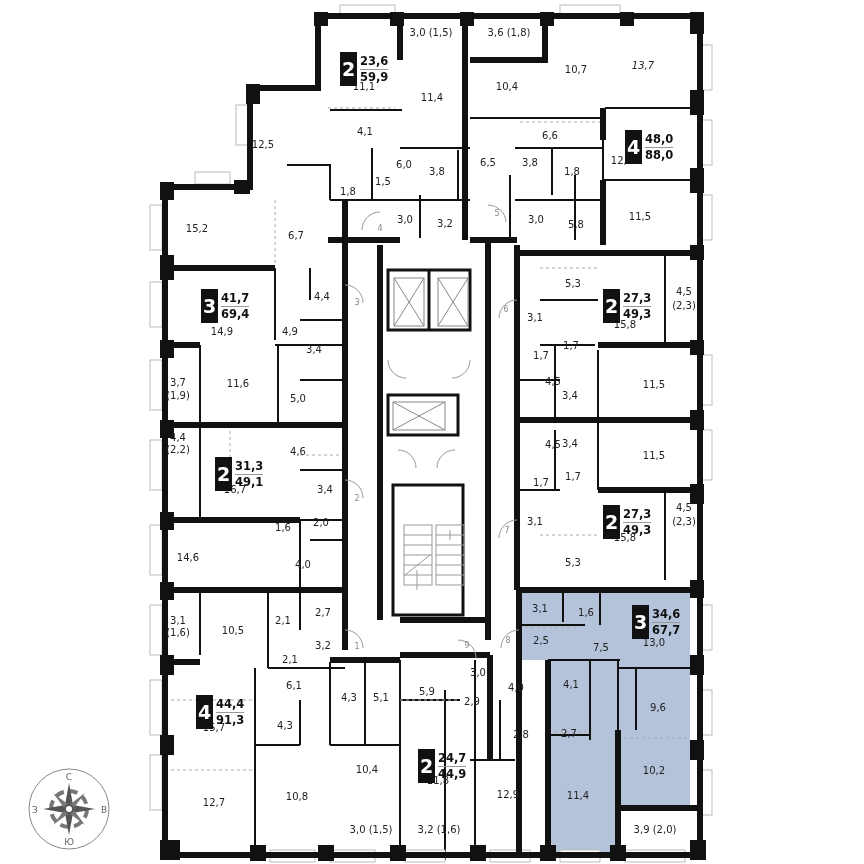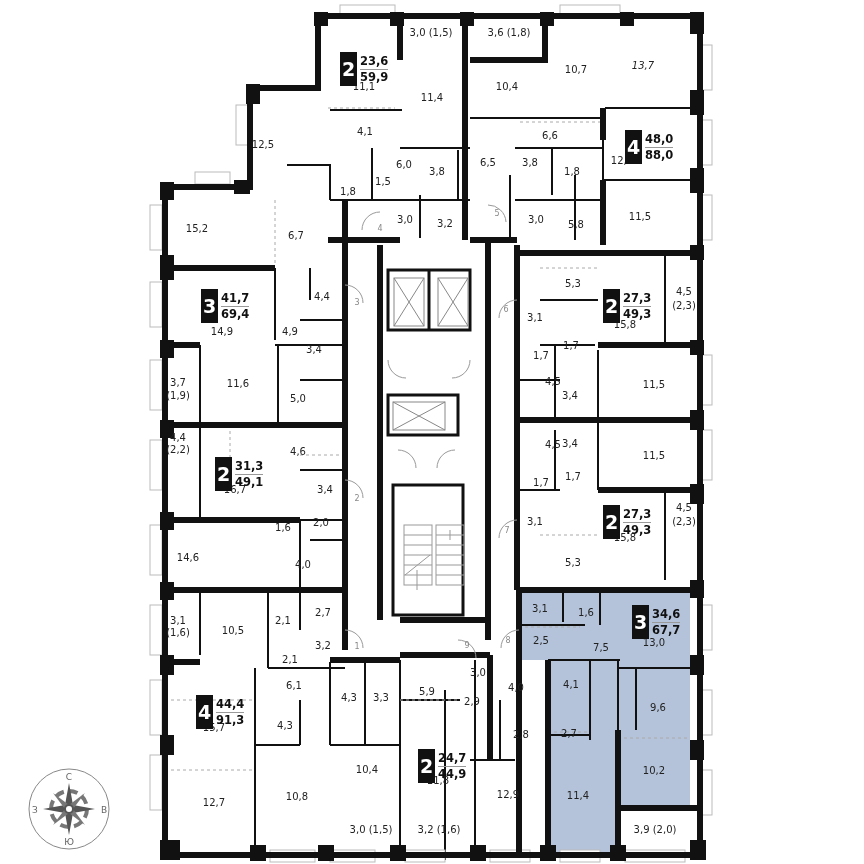--- a/index.html
+++ b/index.html
@@ -240,21 +240,21 @@
     <span class="lbl" style="left: 323px; top: 646px;">3,2</span>
     <span class="lbl" style="left: 290px; top: 660px;">2,1</span>
     <span class="lbl" style="left: 541px; top: 641px;">2,5</span>
     <span class="lbl" style="left: 601px; top: 648px;">7,5</span>
     <span class="lbl" style="left: 294px; top: 686px;">6,1</span>
     <span class="lbl" style="left: 478px; top: 673px;">3,0</span>
     <span class="lbl" style="left: 516px; top: 688px;">4,0</span>
     <span class="lbl" style="left: 427px; top: 692px;">5,9</span>
     <span class="lbl" style="left: 571px; top: 685px;">4,1</span>
     <span class="lbl" style="left: 349px; top: 698px;">4,3</span>
-    <span class="lbl" style="left: 381px; top: 698px;">3,3</span>
+    <span class="lbl" style="left: 381px; top: 698px;">5,1</span>
     <span class="lbl" style="left: 285px; top: 726px;">4,3</span>
     <span class="lbl" style="left: 472px; top: 702px;">2,9</span>
     <span class="lbl" style="left: 658px; top: 708px;">9,6</span>
     <span class="lbl" style="left: 214px; top: 728px;">15,7</span>
     <span class="lbl" style="left: 521px; top: 735px;">2,8</span>
     <span class="lbl" style="left: 569px; top: 734px;">2,7</span>
     <span class="lbl" style="left: 367px; top: 770px;">10,4</span>
     <span class="lbl" style="left: 654px; top: 771px;">10,2</span>
     <span class="lbl" style="left: 438px; top: 781px;">11,8</span>
     <span class="lbl" style="left: 508px; top: 795px;">12,9</span>

